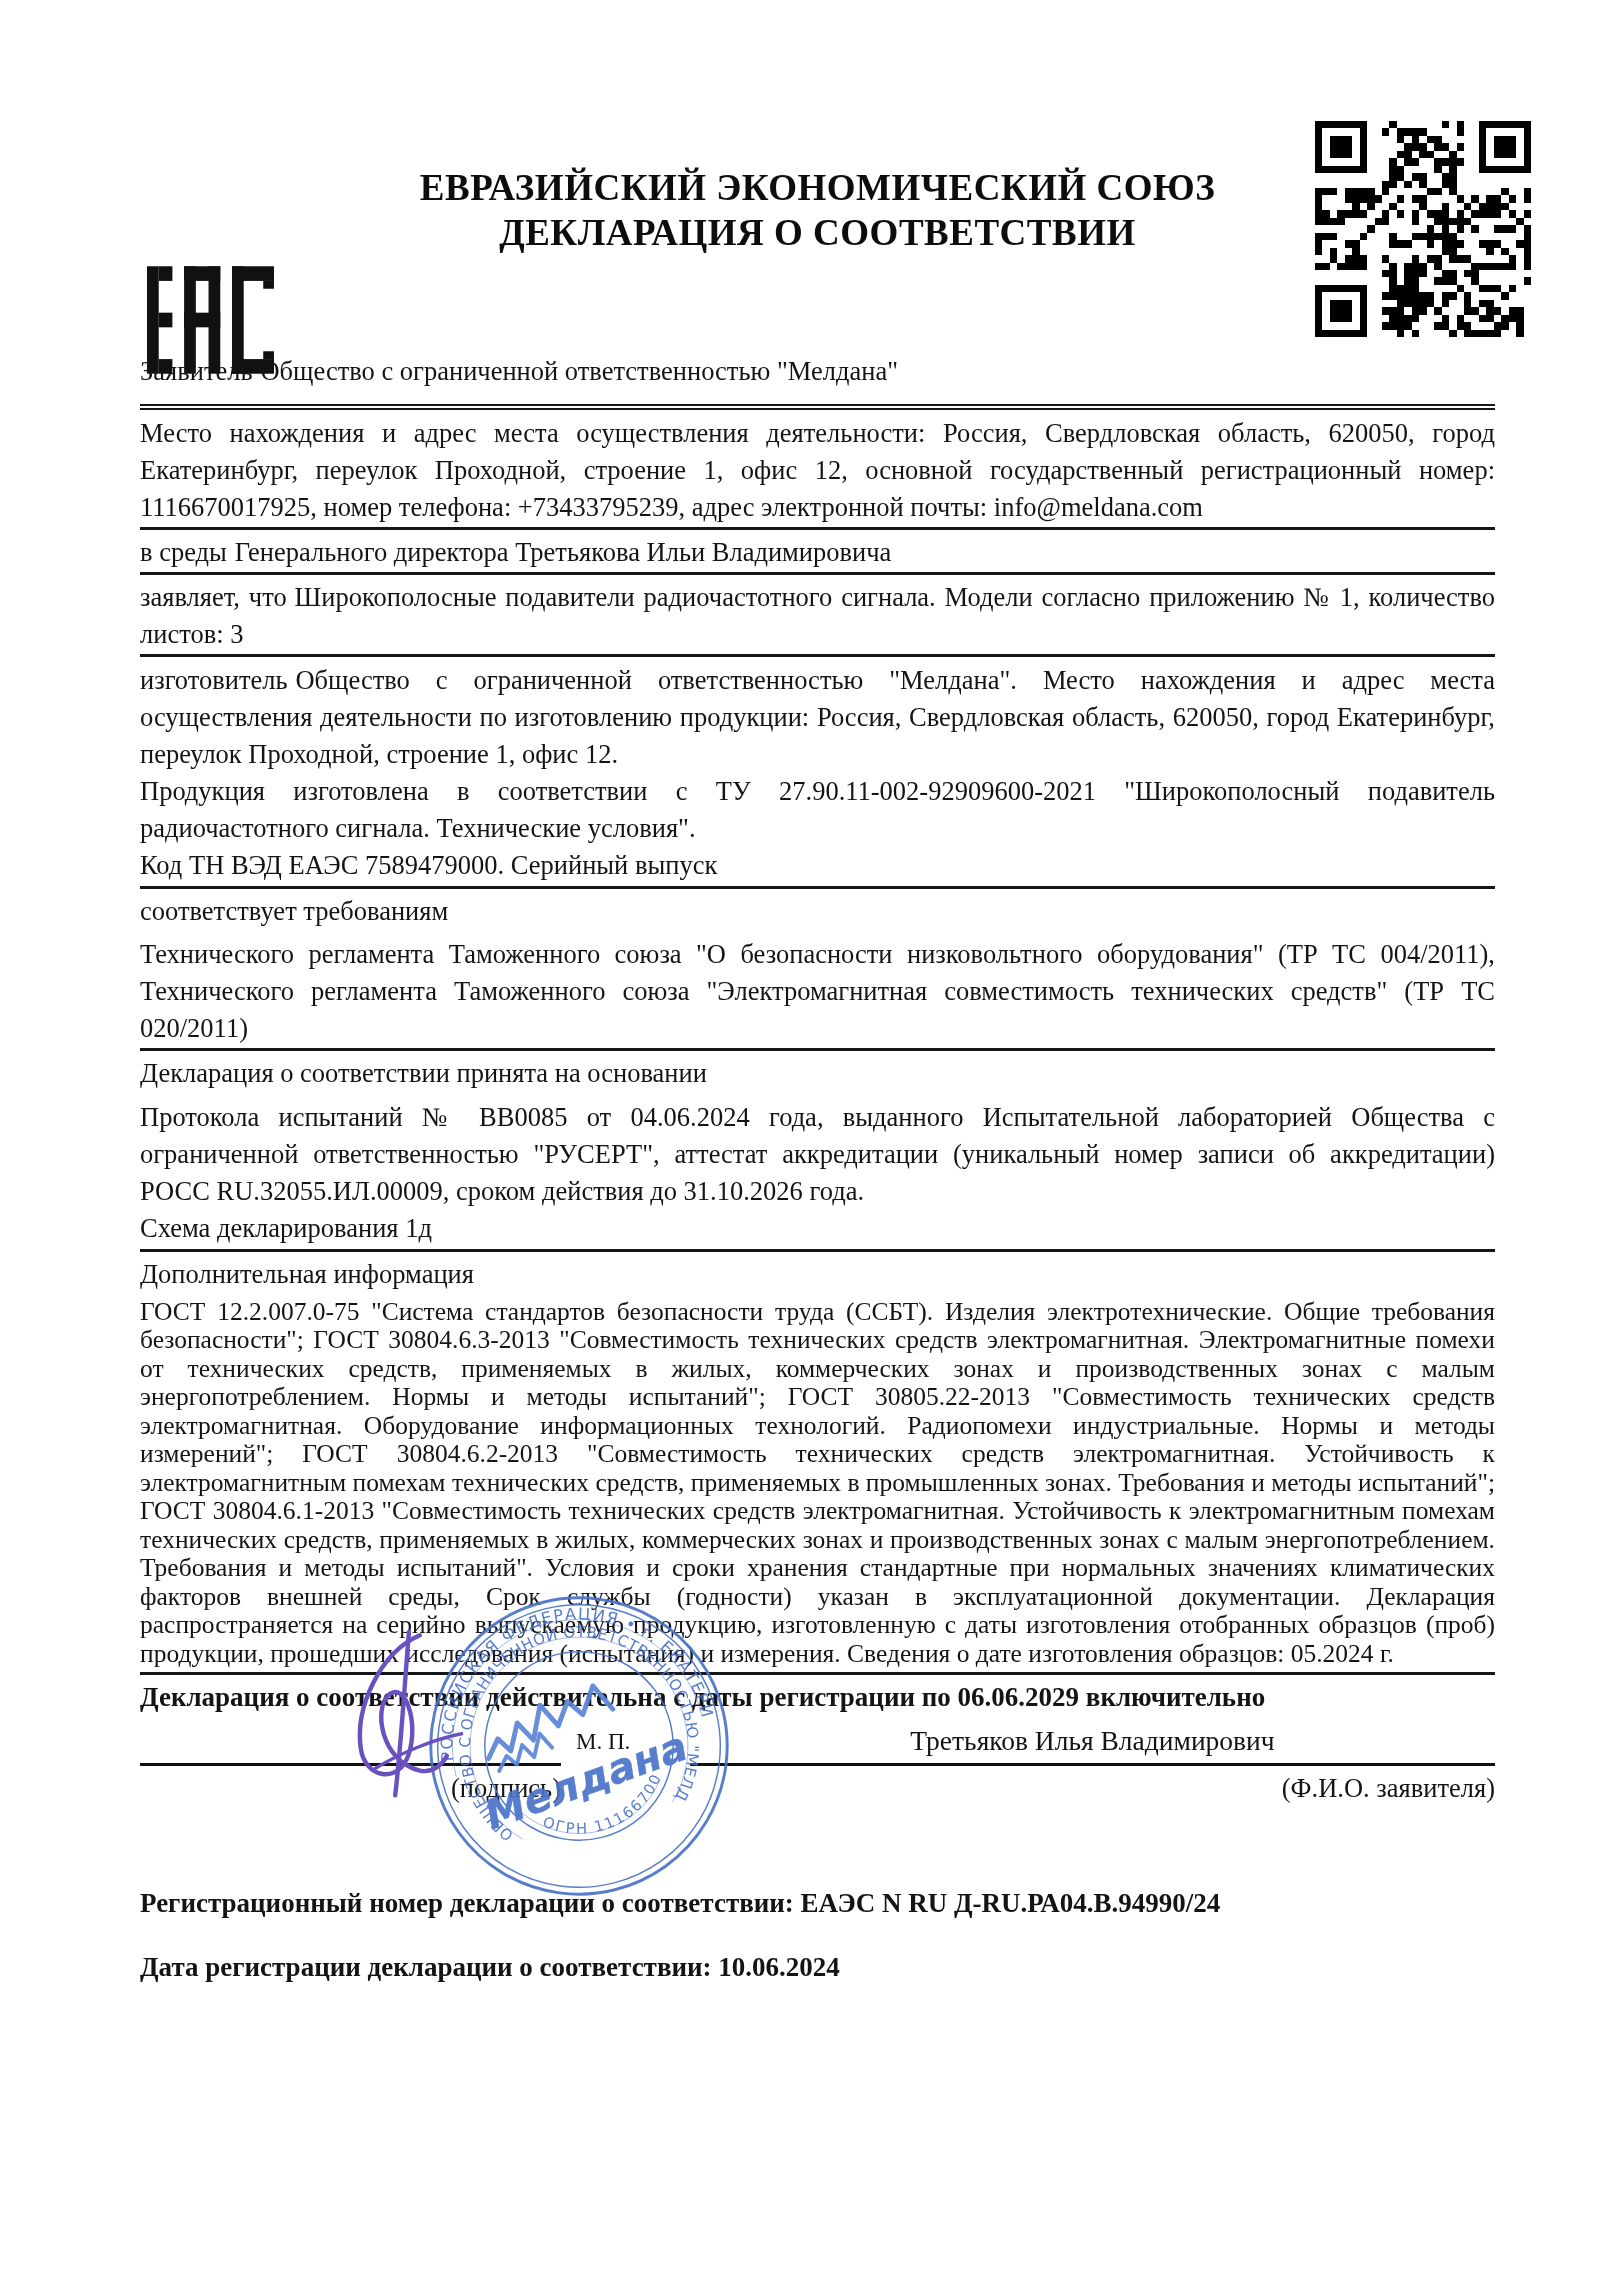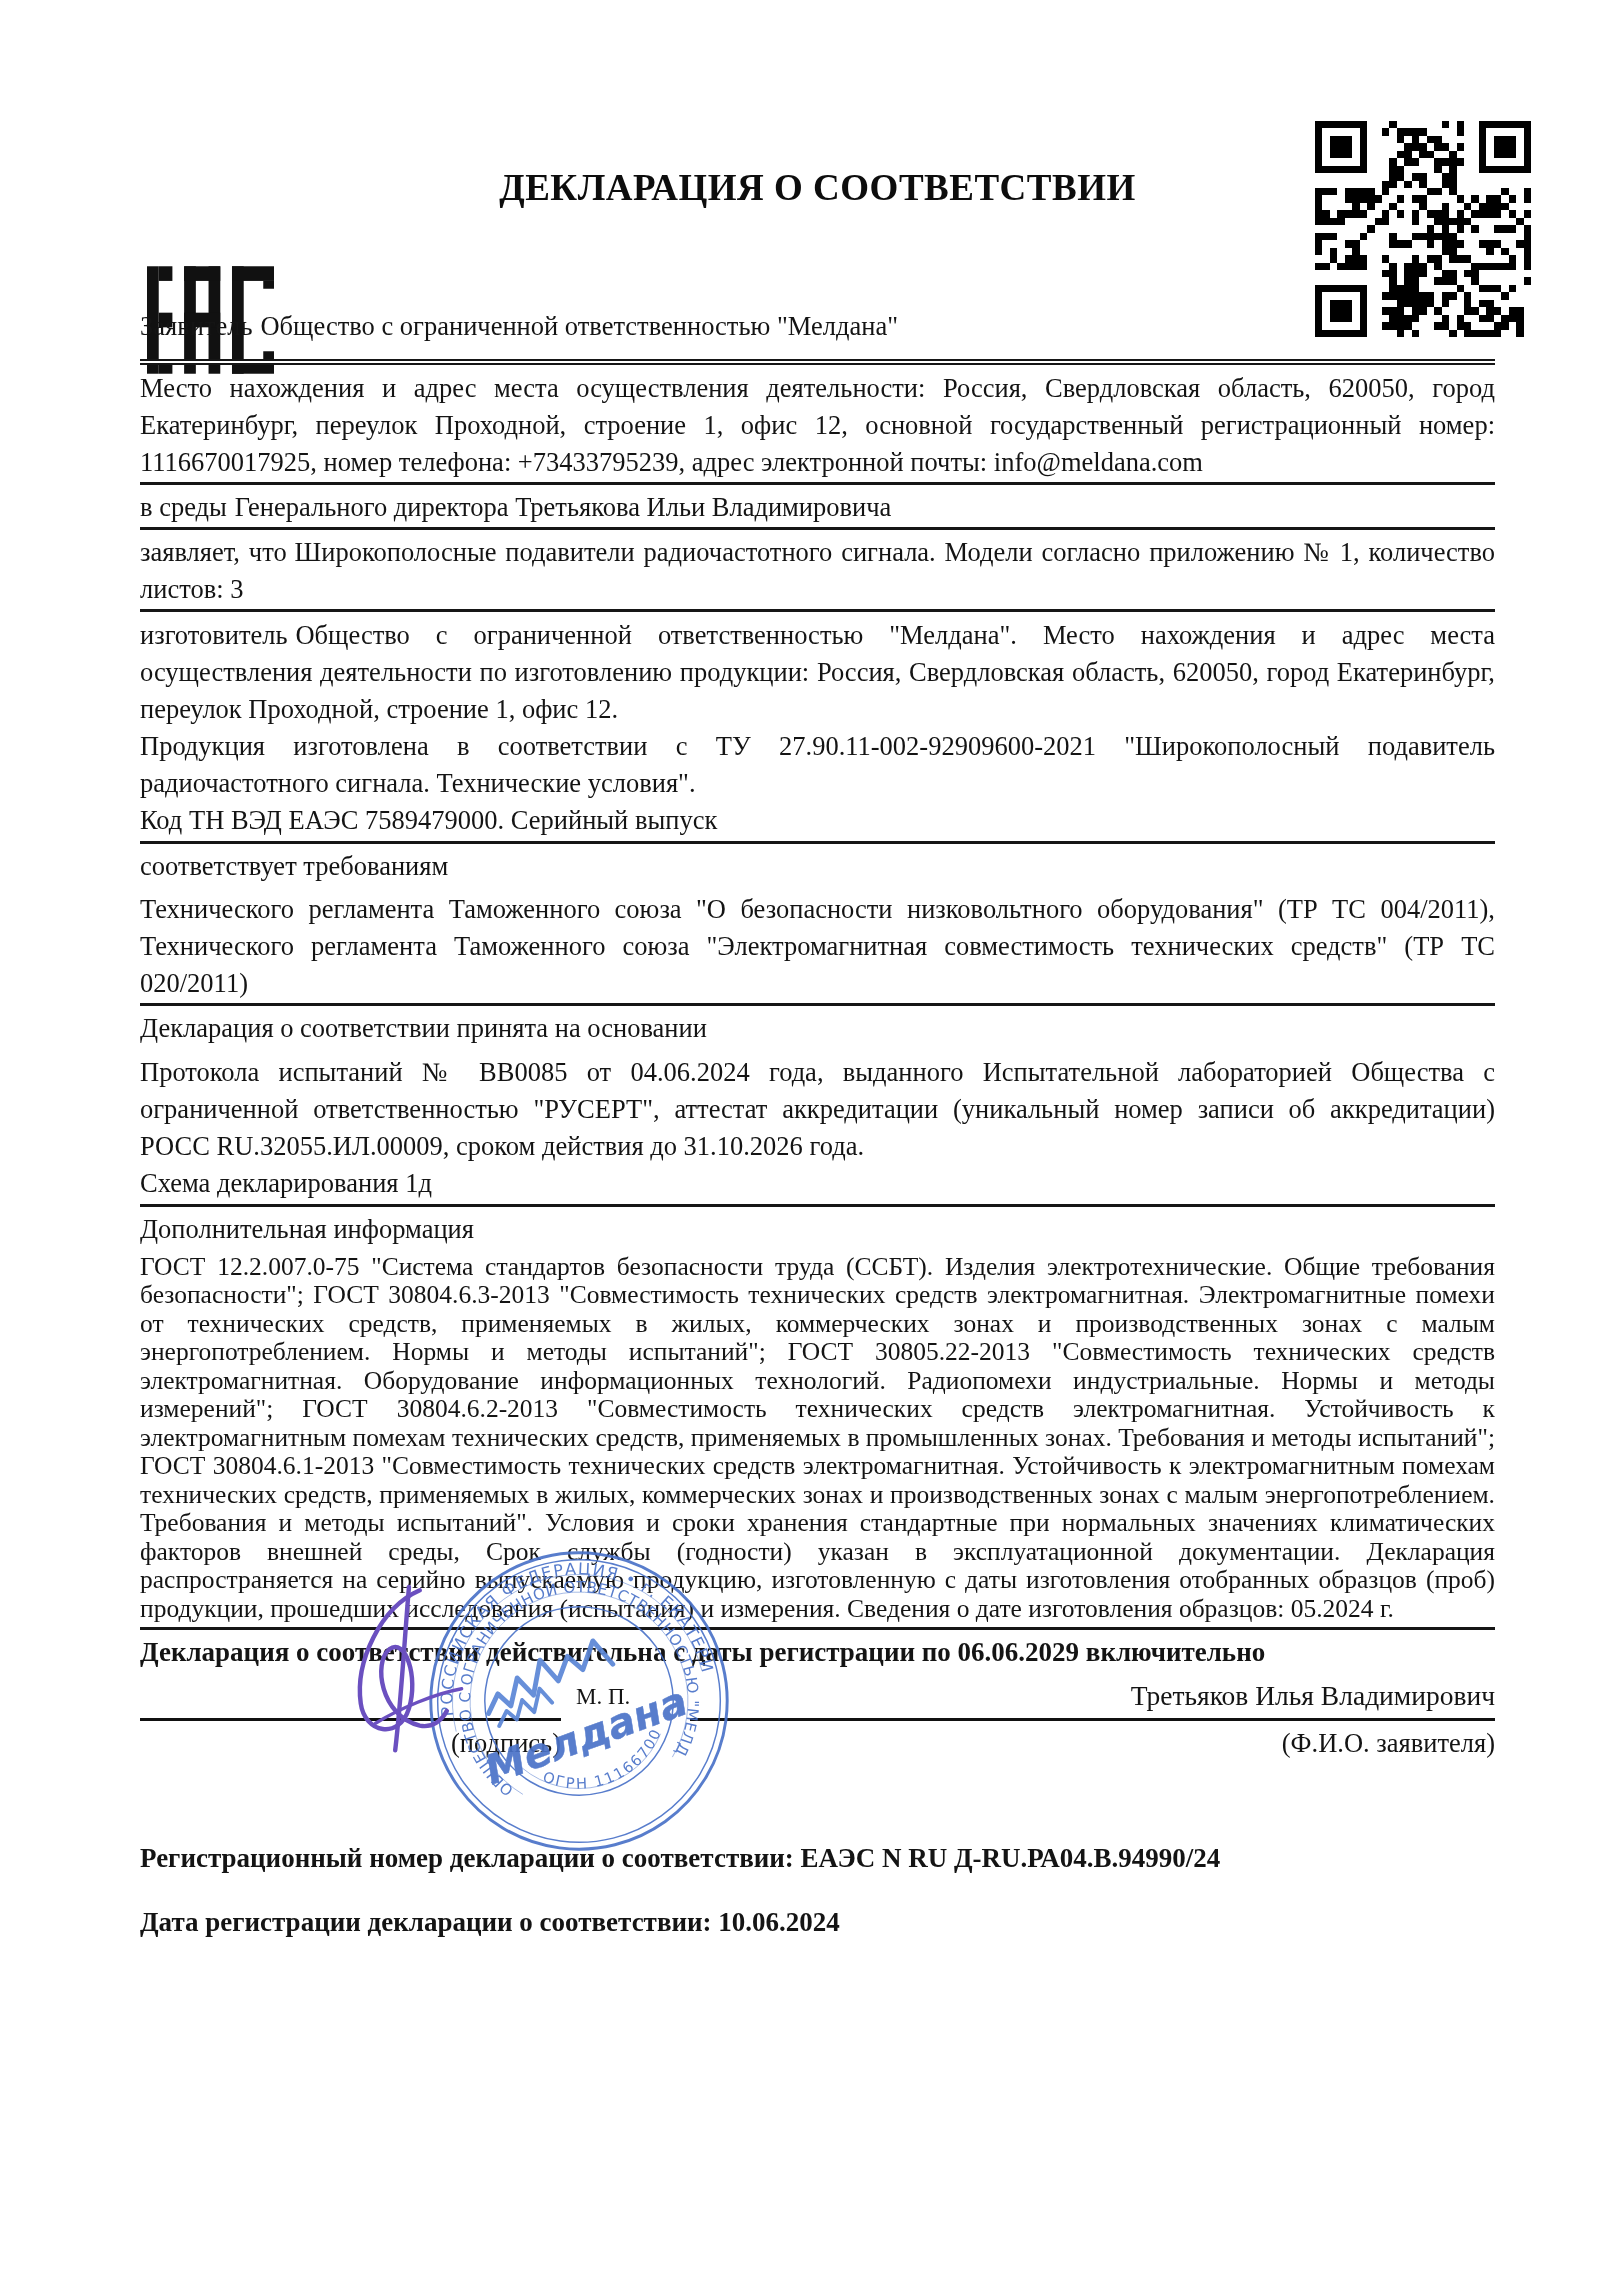--- a/index.html
+++ b/index.html
@@ -24,21 +24,21 @@
   .b{font-weight:normal;margin-right:7.9px;}
   .hr{height:3.4px;background:#161616;}
   .hr.thin{height:2.9px;}
   .hr.double{height:5.9px;background:linear-gradient(#161616 0 2.5px,#ffffff 2.5px 3.9px,#161616 3.9px 5.9px);}
   .longpara{font-size:25.5px;line-height:28.5px;text-align:justify;}
   .validity{font-size:27px;line-height:37px;font-weight:bold;}
   .regline{font-size:27px;line-height:37px;font-weight:bold;}
   .eac-logo{position:absolute;left:147px;top:266px;width:127px;height:108px;}
   .qr{position:absolute;left:1315px;top:121px;width:216px;height:216px;}
   .sigarea{position:relative;height:152px;}
-  .sig-name{position:absolute;left:550px;width:805px;top:8.8px;text-align:right;font-size:27.5px;}
+  .sig-name{position:absolute;left:550px;width:805px;top:8.8px;text-align:center;font-size:27.5px;}
   .sig-mp{position:absolute;left:436px;top:12.8px;font-size:23px;}
   .sig-line{position:absolute;top:47px;height:2.5px;background:#111;}
   .sig-line.l{left:0;width:421px;}
   .sig-line.r{left:550px;width:805px;}
   .sig-cap{position:absolute;top:57px;text-align:right;font-size:26.5px;}
   .sig-cap.l{left:0;width:421px;}
   .sig-cap.r{left:550px;width:805px;}
   .stamp{position:absolute;left:282px;top:-127px;width:314px;height:314px;opacity:.92;}
   .autograph{position:absolute;left:206px;top:-93px;width:123px;height:187px;}
   .stamp text{font-family:"DejaVu Sans",sans-serif;}
@@ -359,20 +359,21 @@
         <rect x="330" y="0" width="105" height="105"></rect>
         <rect x="345" y="15" width="75" height="75" fill="#fff"></rect>
         <rect x="360" y="30" width="45" height="45" fill="#000"></rect>
         <rect x="0" y="330" width="105" height="105"></rect>
         <rect x="15" y="345" width="75" height="75" fill="#fff"></rect>
         <rect x="30" y="360" width="45" height="45" fill="#000"></rect>
       </svg></div>
 
   <div class="doc">
     <div class="title-wrap">
+      <div class="title">ЕВРАЗИЙСКИЙ ЭКОНОМИЧЕСКИЙ СОЮЗ</div>
       <div class="title">ДЕКЛАРАЦИЯ О СООТВЕТСТВИИ</div>
     </div>
 
     <div class="row" style="margin-top:98px">
       <span class="b">Заявитель</span><span>Общество с ограниченной ответственностью "Мелдана"</span>
     </div>
 
     <div class="hr double" style="margin-top:13.7px"></div>
 
     <div class="para" style="margin-top:5.9px">Место нахождения и адрес места осуществления деятельности: Россия, Свердловская область, 620050, город Екатеринбург, переулок Проходной, строение 1, офис 12, основной государственный регистрационный номер: 1116670017925, номер телефона: +73433795239, адрес электронной почты: info@meldana.com</div>

